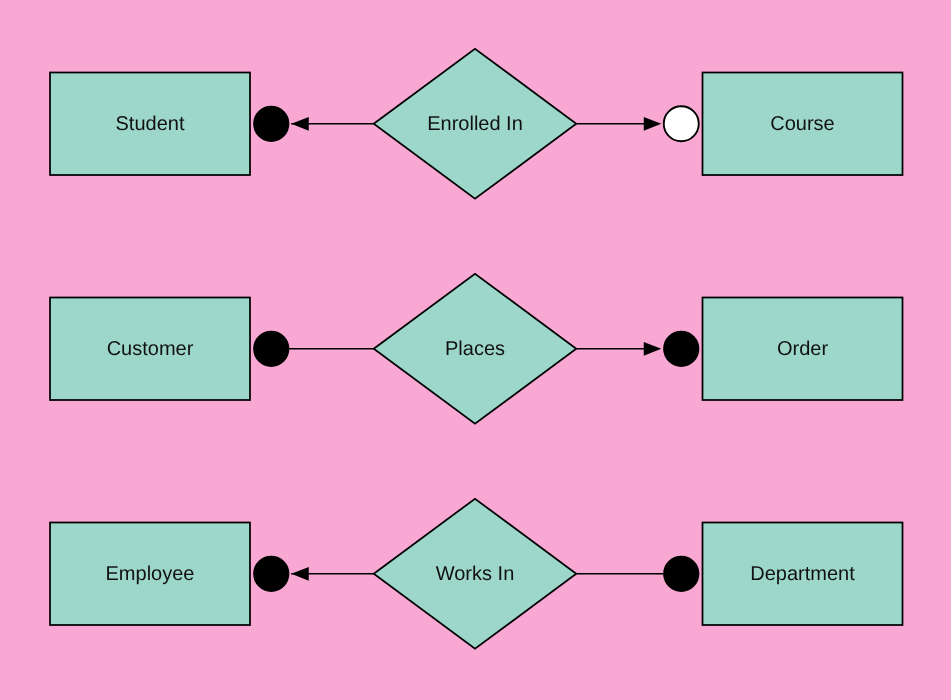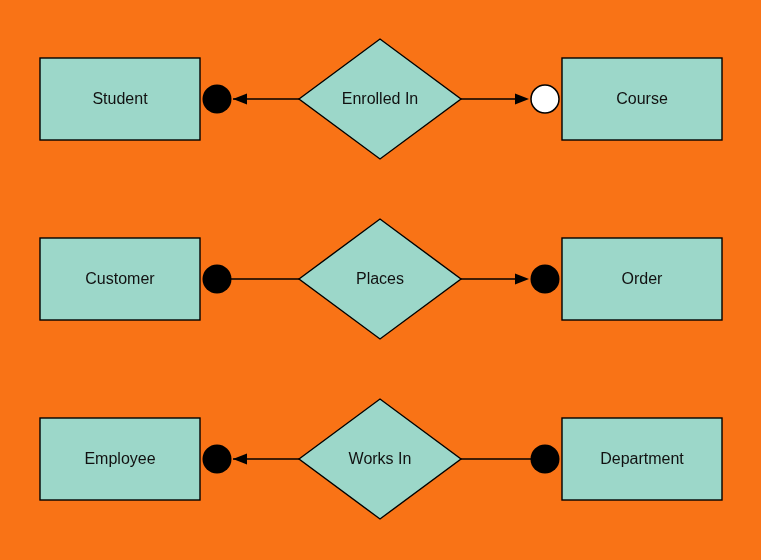--- a/index.html
+++ b/index.html
@@ -4,21 +4,21 @@
 <style>
   html, body {
     margin: 0;
     padding: 0;
     background: #ffffff;
   }
   .page {
     position: relative;
     width: 761px;
     height: 560px;
-    background: #f97316;
+    background: #f9a8d4;
     overflow: hidden;
   }
   svg { display: block; }
   .entity, .diamond {
     fill: #9CD7C9;
     stroke: #000000;
     stroke-width: 1.4;
   }
   .label {
     font-family: "Liberation Sans", sans-serif;

